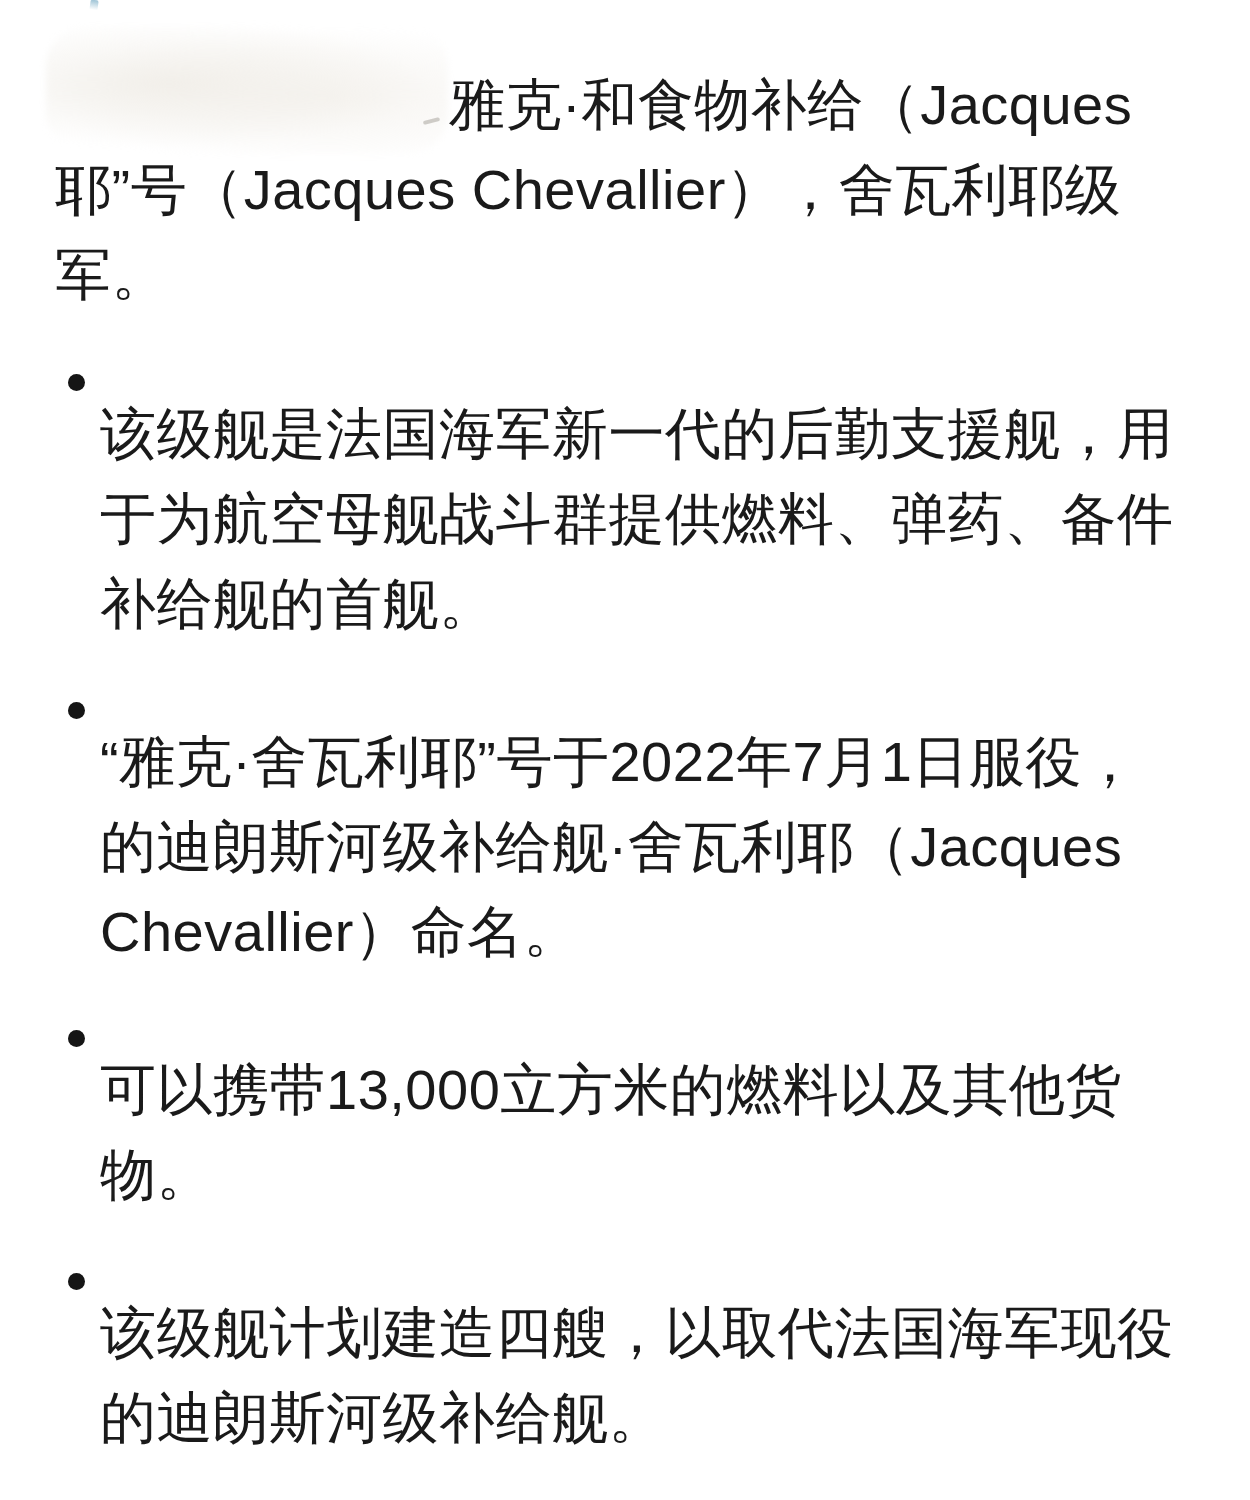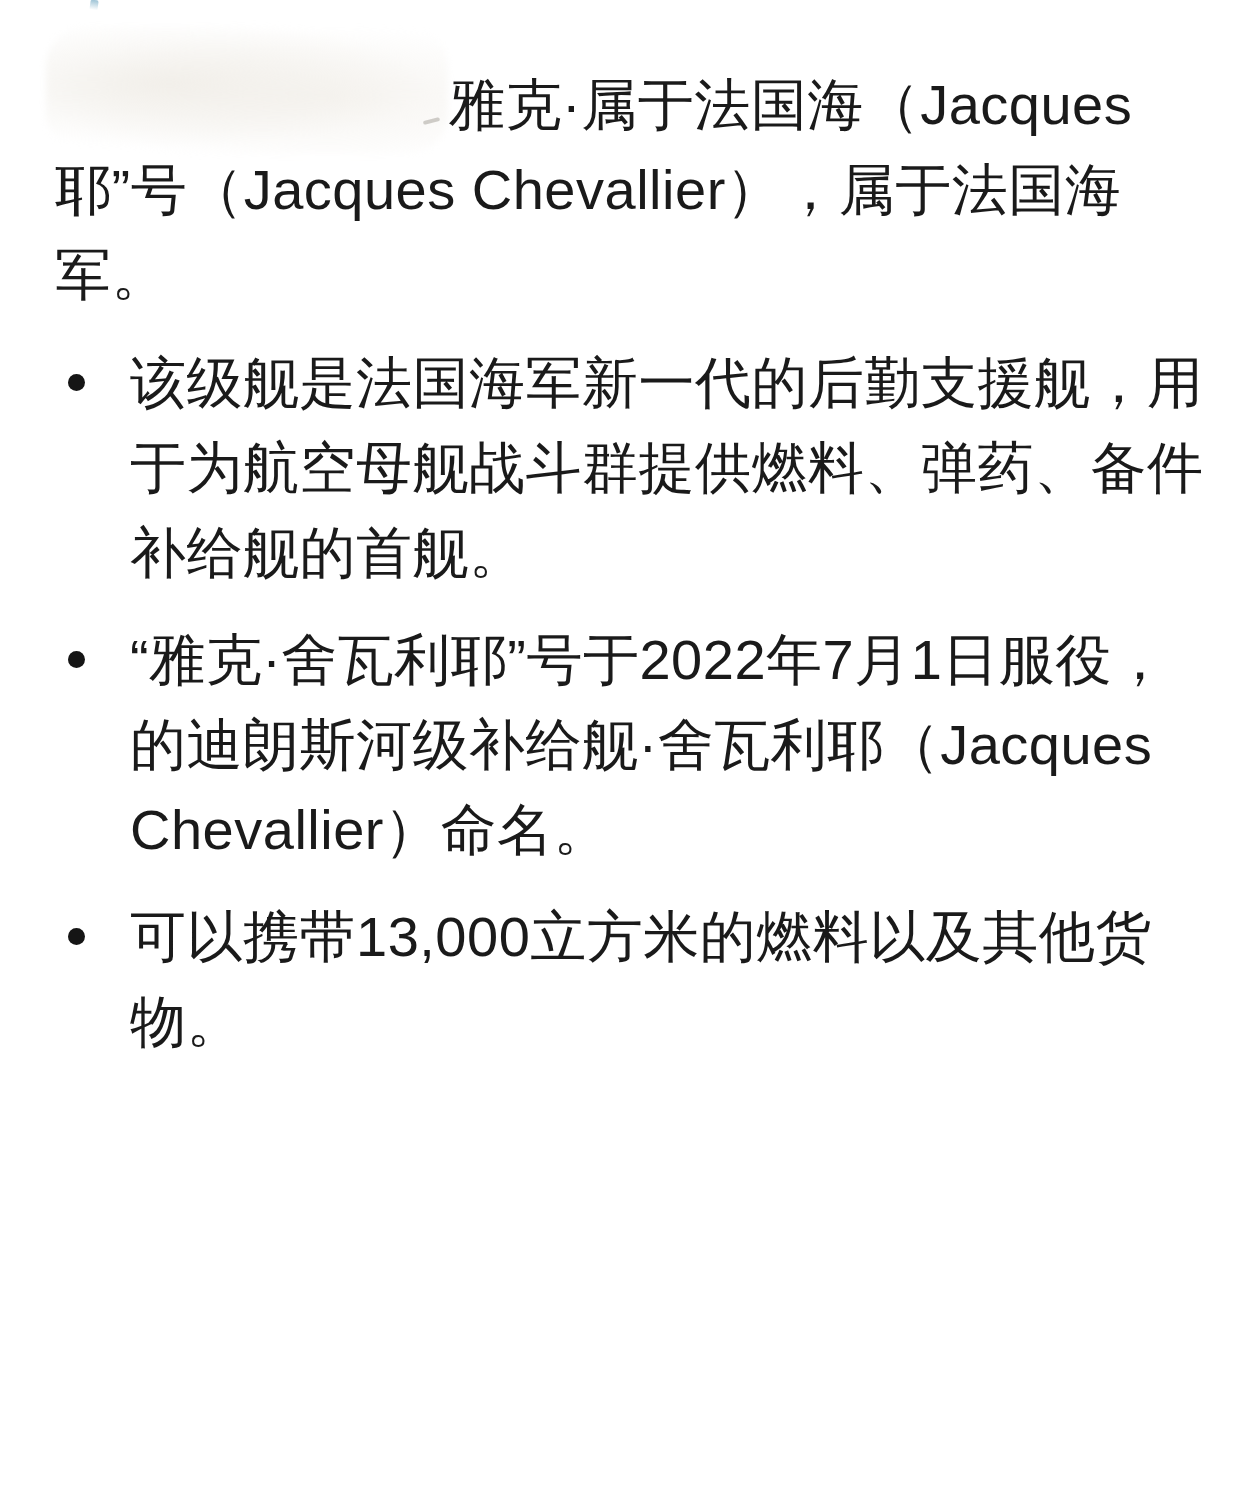--- a/index.html
+++ b/index.html
@@ -71,20 +71,21 @@
     padding-left: 394px;
   }
 
   .fact-list {
     margin-top: 23px;
   }
   .li {
     display: flex;
     align-items: flex-start;
     margin-bottom: 22px;
+    flex-direction: column;
   }
   .dot {
     flex: 0 0 auto;
     width: 17px;
     height: 17px;
     border-radius: 50%;
     background: #151515;
     margin: 34px 0 0 13px;
   }
   .li-text {
@@ -97,22 +98,22 @@
 
 <div>
 
   <div class="smudge"></div>
   <div class="mark-blue"></div>
   <div class="mark-dash"></div>
 
   <div class="content">
 
     <div>
-      <div class="line first-indent">雅克·属于法国海（Jacques</div>
-      <div class="line">耶”号（Jacques Chevallier），属于法国海</div>
+      <div class="line first-indent">雅克·和食物补给（Jacques</div>
+      <div class="line">耶”号（Jacques Chevallier），舍瓦利耶级</div>
       <div class="line">军。</div>
     </div>
 
     <div class="fact-list">
 
       <div class="li">
         <span class="dot"></span>
         <div class="li-text">
           <div class="line">该级舰是法国海军新一代的后勤支援舰，用</div>
           <div class="line">于为航空母舰战斗群提供燃料、弹药、备件</div>
@@ -130,16 +131,23 @@
       </div>
 
       <div class="li">
         <span class="dot"></span>
         <div class="li-text">
           <div class="line">可以携带13,000立方米的燃料以及其他货</div>
           <div class="line">物。</div>
         </div>
       </div>
 
+      <div class="li">
+        <span class="dot"></span>
+        <div class="li-text">
+          <div class="line">该级舰计划建造四艘，以取代法国海军现役</div>
+          <div class="line">的迪朗斯河级补给舰。</div>
+        </div>
+      </div>
 
     </div>
   </div>
 </div>
 
 </body></html>

